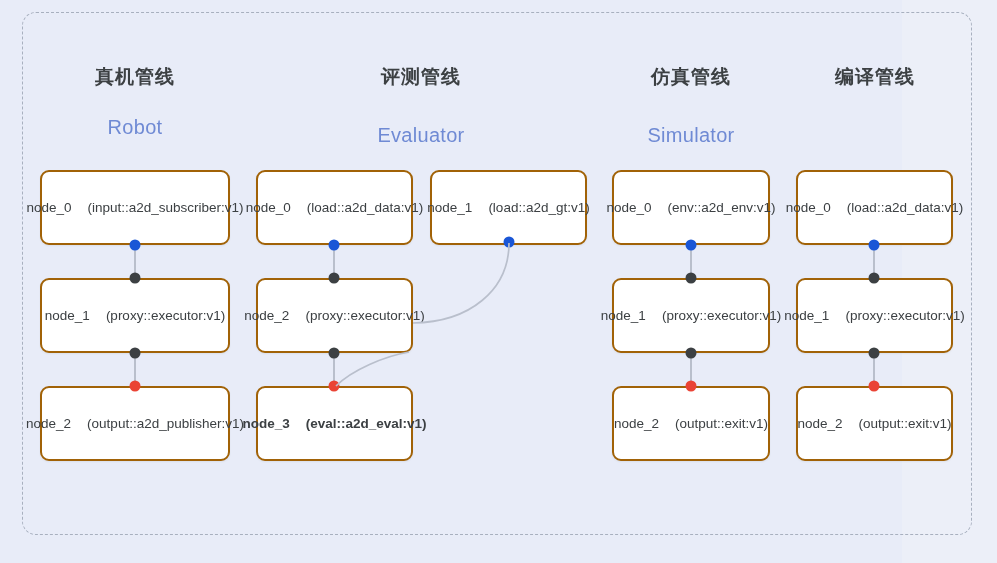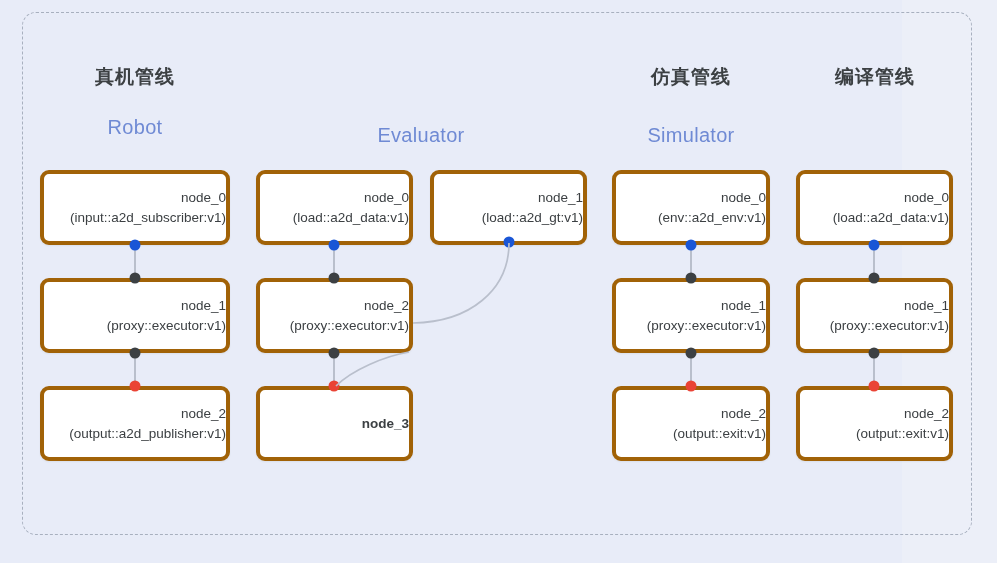--- a/index.html
+++ b/index.html
@@ -36,26 +36,25 @@
     text-align:center;
     font-size:20px;
     color:#6f8ad4;
     white-space:nowrap;
     letter-spacing:.3px;
   }
   .node{
     position:absolute;
     box-sizing:border-box;
     background:#ffffff;
-    border:4px solid #a16207;
+    border:2px solid #a16207;
     border-radius:9px;
     box-shadow:0 1px 2px rgba(60,64,67,.07);
     display:flex;
-    flex-direction:column;
-    align-items:flex-end;
+    align-items:center;
     justify-content:center;
     height:75px;
   }
   .node .nl1{
     font-size:13.5px;
     color:#3c4043;
     line-height:20px;
   }
   .node .nl2{
     font-size:13.5px;
@@ -86,20 +85,21 @@
 </head>
 <body>
 
 <div id="canvas">
 
   <div id="dashed-frame"></div>
 
   <div class="col-header" style="left:45px;top:64px;width:180px;">真机管线</div>
   <div class="col-sub" style="left:45px;top:116px;width:180px;">Robot</div>
 
+  <div class="col-header" style="left:331px;top:64px;width:180px;">评测管线</div>
   <div class="col-sub" style="left:331px;top:124px;width:180px;">Evaluator</div>
 
   <div class="col-header" style="left:601px;top:64px;width:180px;">仿真管线</div>
   <div class="col-sub" style="left:601px;top:124px;width:180px;">Simulator</div>
 
   <div class="col-header" style="left:785px;top:64px;width:180px;">编译管线</div>
 
   <div class="node" style="left:40px;top:170px;width:190px;">
     <span class="nl1">node_0</span>
     <span class="nl2">(input::a2d_subscriber:v1)</span>
@@ -126,20 +126,21 @@
   <div class="node" style="left:430px;top:170px;width:157px;">
     <span class="nl1">node_1</span>
     <span class="nl2">(load::a2d_gt:v1)</span>
   </div>
   <div class="node" style="left:256px;top:278px;width:157px;">
     <span class="nl1">node_2</span>
     <span class="nl2">(proxy::executor:v1)</span>
   </div>
   <div class="node" style="left:256px;top:386px;width:157px;font-weight:bold;">
     <span class="nl1">node_3</span>
+    <span class="nl2">(eval::a2d_eval:v1)</span>
   </div>
   <div class="edge" style="left:334px;top:245px;height:33px;"></div>
   <div class="edge" style="left:334px;top:353px;height:33px;"></div>
   <div class="dot blue" style="left:334px;top:245px;"></div>
   <div class="dot dark" style="left:334px;top:278px;"></div>
   <div class="dot dark" style="left:334px;top:353px;"></div>
   <div class="dot red" style="left:334px;top:386px;"></div>
   <div class="dot blue" style="left:509px;top:242px;"></div>
 
   <div class="node" style="left:612px;top:170px;width:158px;">

